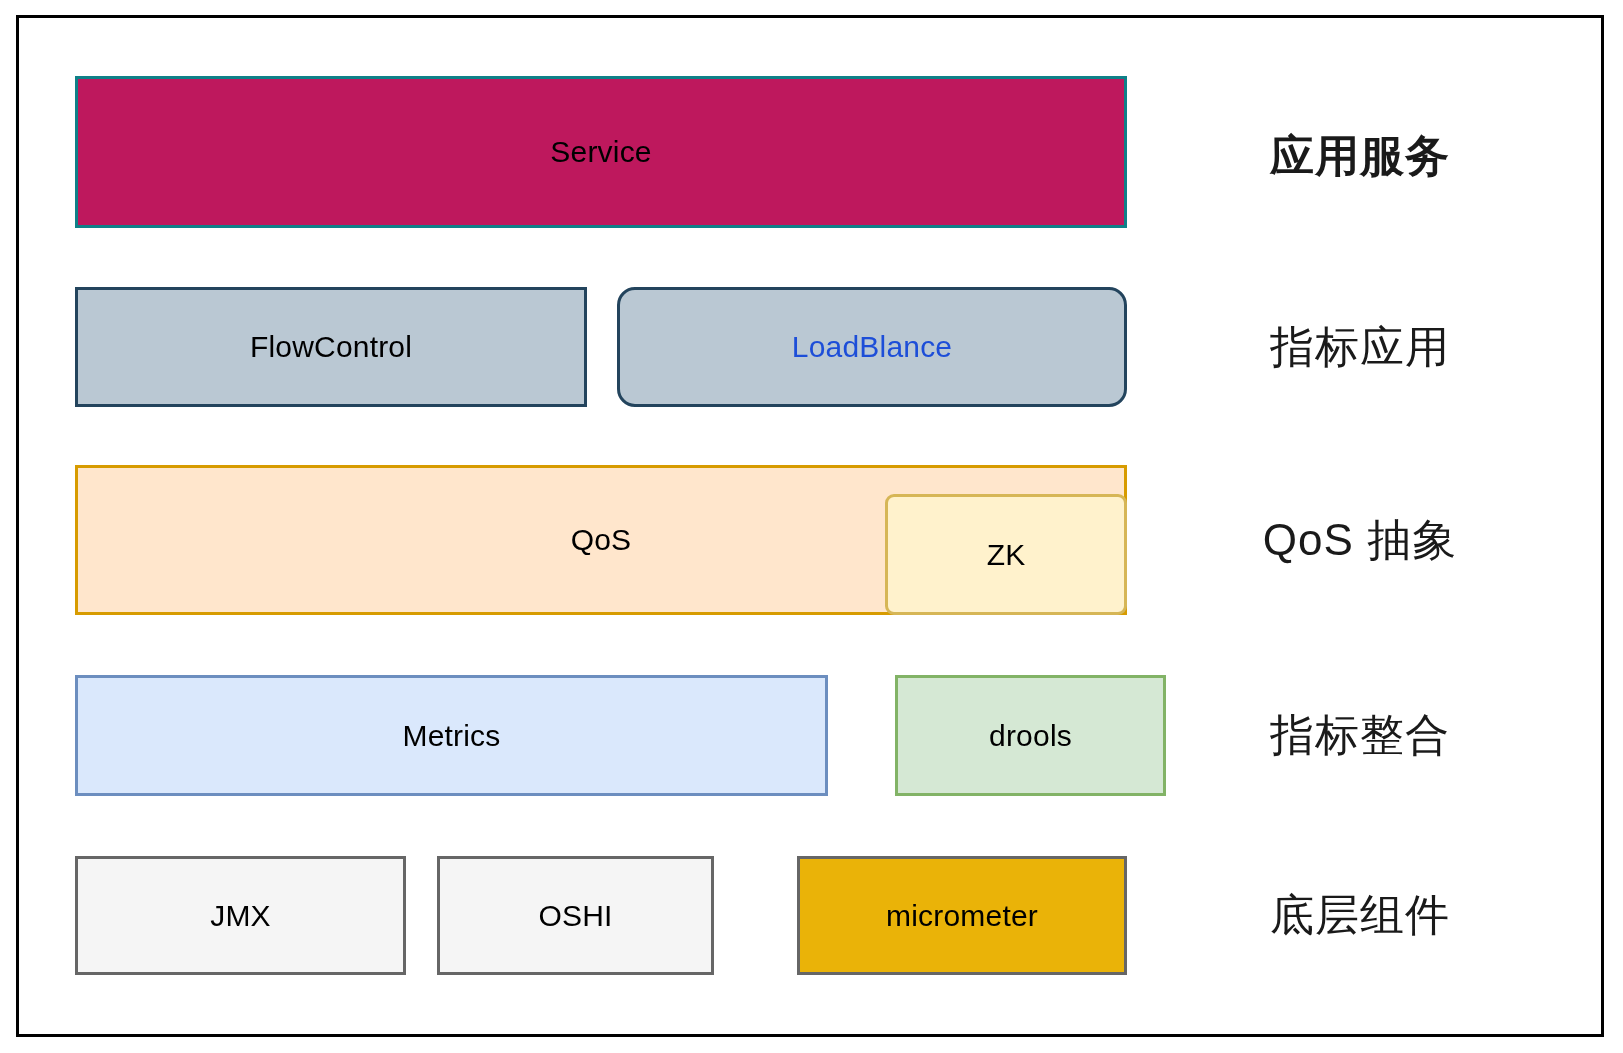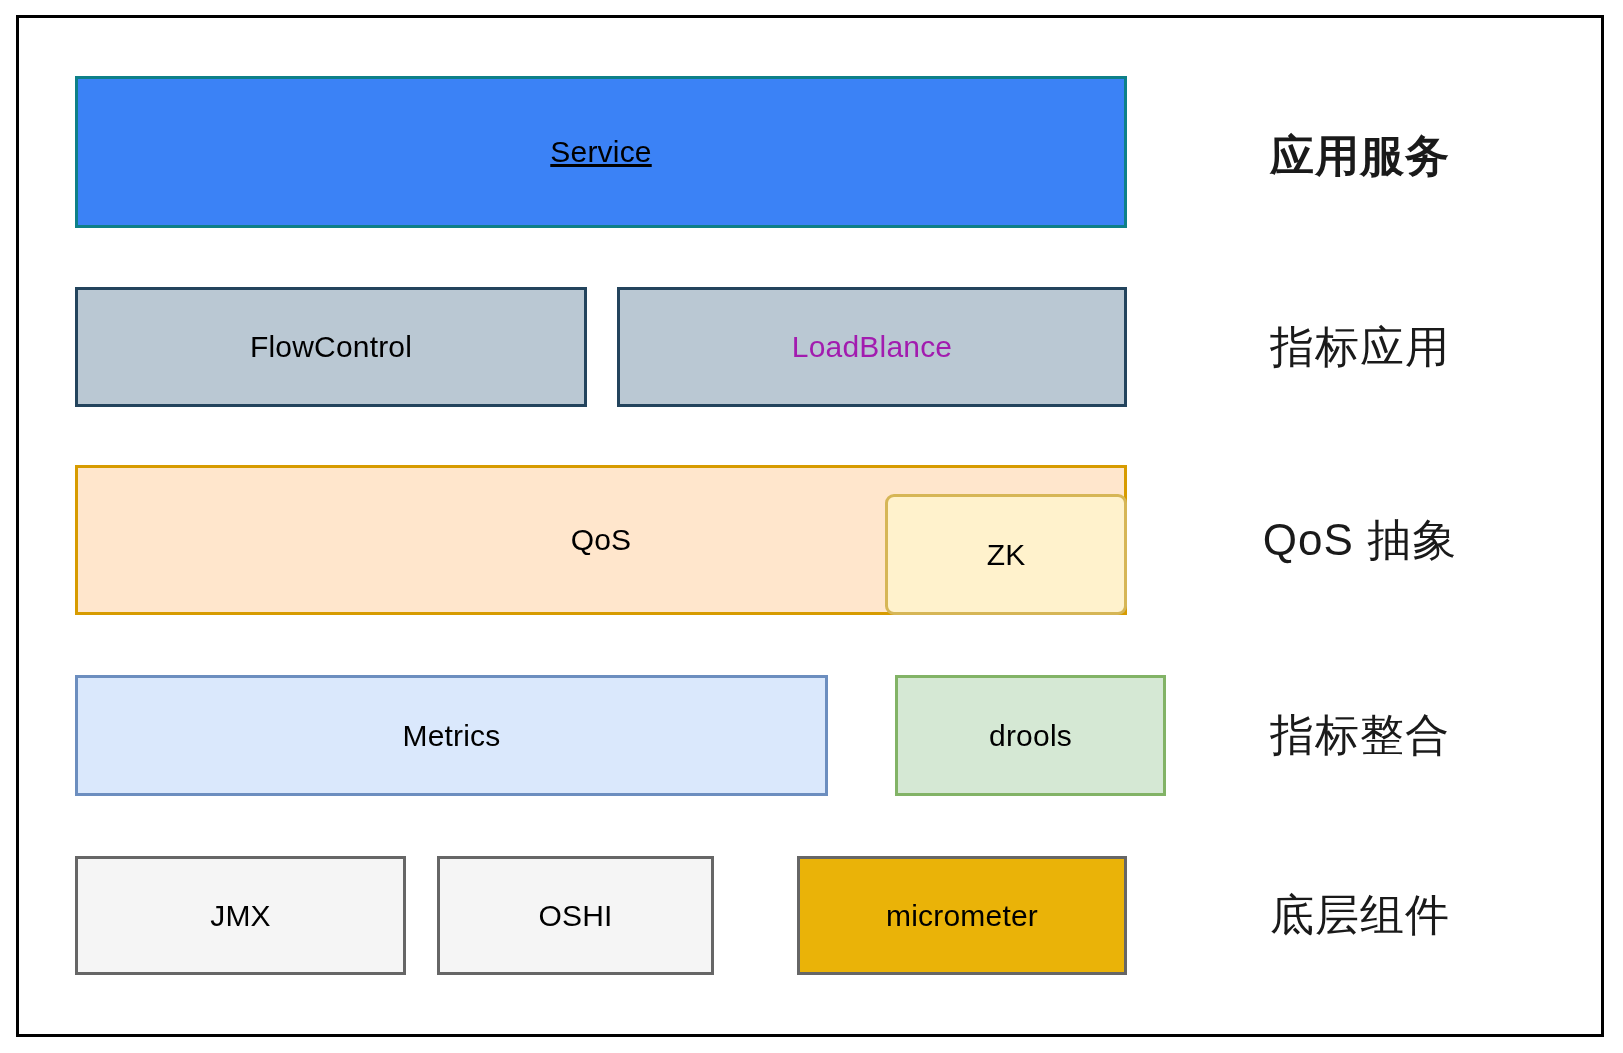--- a/index.html
+++ b/index.html
@@ -62,25 +62,25 @@
   .pos-label-4 { top: 675px; height: 121px; }
   .pos-label-5 { top: 856px; height: 119px; }
 </style>
 </head>
 <body>
 
 <div class="canvas" style="background-color: rgb(255, 255, 255);">
 
   <div class="frame" style="border-color: rgb(0, 0, 0);"></div>
 
-  <div class="box pos-service" style="background-color: #3b82f6; border-color: rgb(14, 128, 136); color: rgb(0, 0, 0); text-decoration: underline;">Service</div>
+  <div class="box pos-service" style="background-color: #be185d; border-color: rgb(14, 128, 136); color: rgb(0, 0, 0);">Service</div>
   <div class="row-label pos-label-1" style="color: rgb(26, 26, 26);">应用服务</div>
 
   <div class="box pos-flowcontrol" style="background-color: rgb(186, 200, 211); border-color: rgb(35, 68, 93); color: rgb(0, 0, 0);">FlowControl</div>
-  <div class="box pos-loadblance" style="background-color: rgb(186, 200, 211); border-color: rgb(35, 68, 93); color: #a21caf;">LoadBlance</div>
+  <div class="box pos-loadblance" style="background-color: rgb(186, 200, 211); border-color: rgb(35, 68, 93); color: #1d4ed8; border-radius: 18px;">LoadBlance</div>
   <div class="row-label pos-label-2" style="color: rgb(26, 26, 26);">指标应用</div>
 
   <div class="box pos-qos" style="background-color: rgb(255, 230, 204); border-color: rgb(215, 155, 0); color: rgb(0, 0, 0);">QoS</div>
   <div class="box pos-zk" style="background-color: rgb(255, 242, 204); border-color: rgb(214, 182, 86); color: rgb(0, 0, 0); border-radius: 9px;">ZK</div>
   <div class="row-label pos-label-3" style="color: rgb(26, 26, 26);">QoS 抽象</div>
 
   <div class="box pos-metrics" style="background-color: rgb(218, 232, 252); border-color: rgb(108, 142, 191); color: rgb(0, 0, 0);">Metrics</div>
   <div class="box pos-drools" style="background-color: rgb(213, 232, 212); border-color: rgb(130, 179, 102); color: rgb(0, 0, 0);">drools</div>
   <div class="row-label pos-label-4" style="color: rgb(26, 26, 26);">指标整合</div>
 

